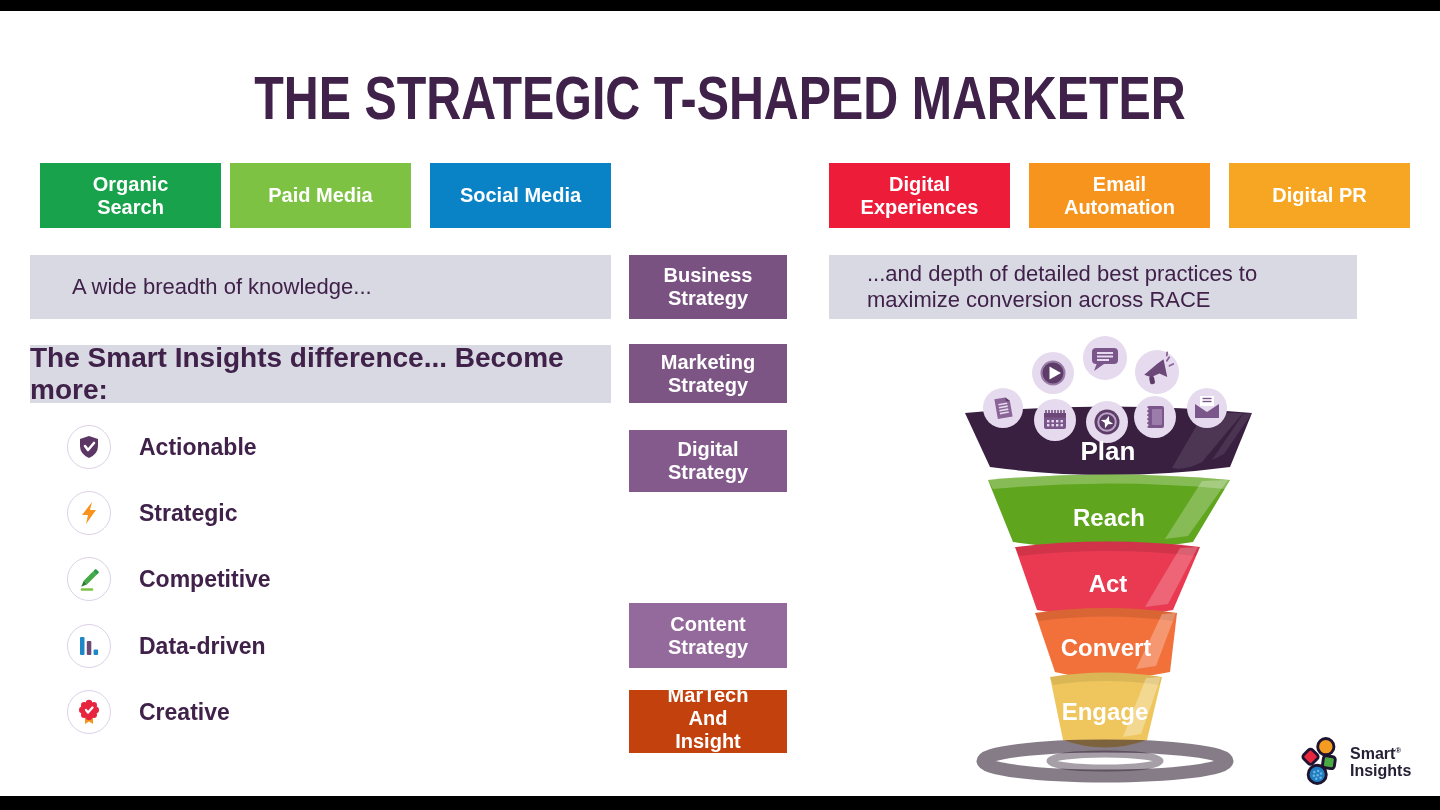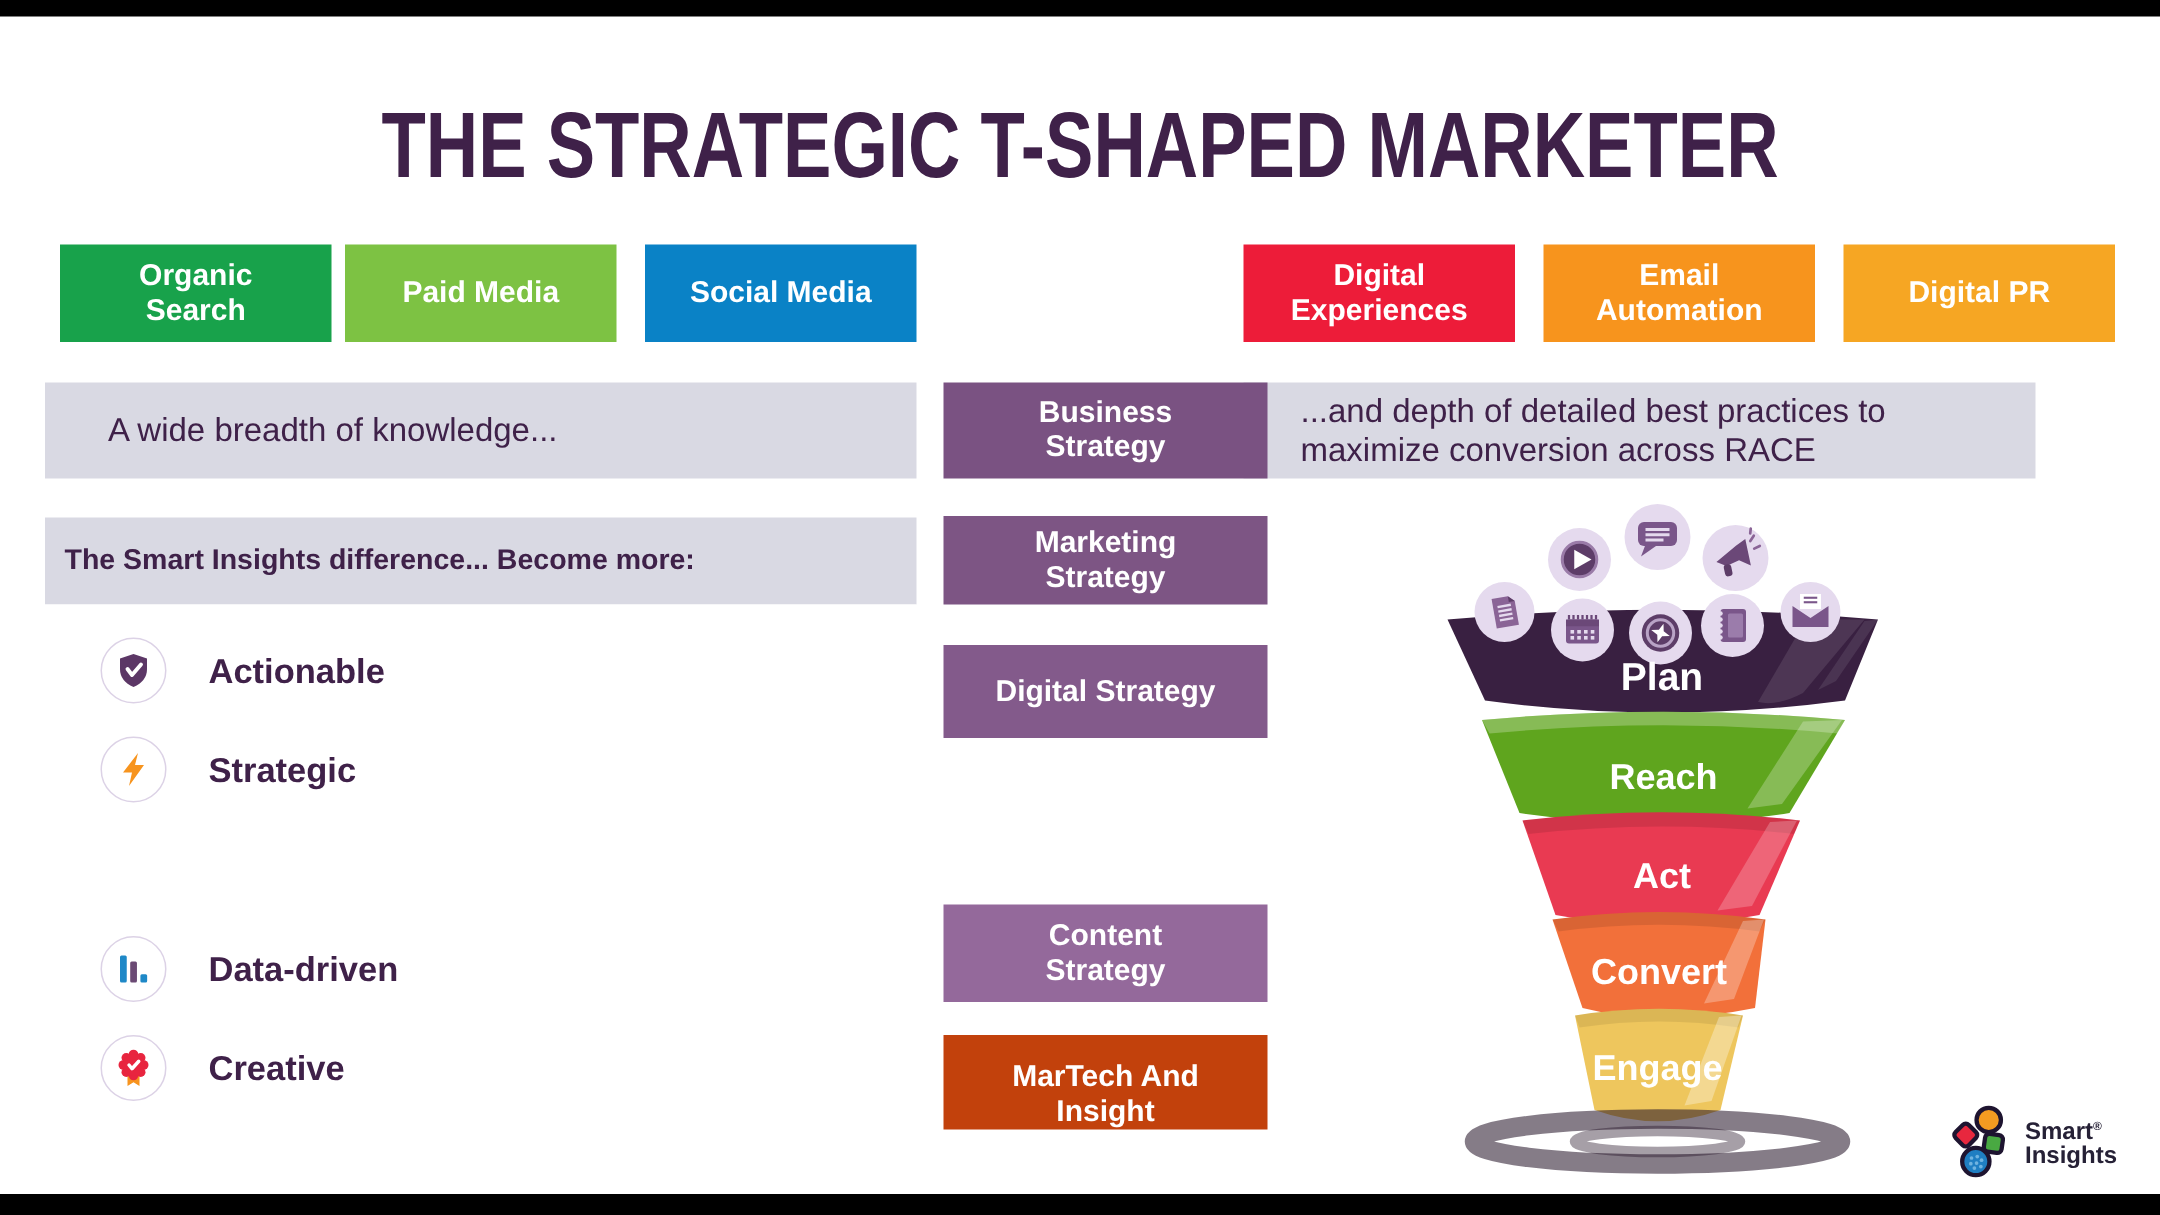--- a/index.html
+++ b/index.html
@@ -13,27 +13,27 @@
       font-size:62px;font-weight:bold;color:#3F2149;letter-spacing:0px;
       transform:scaleX(0.78);transform-origin:center;white-space:nowrap;}
 
   .top-btn{position:absolute;top:163px;height:65px;width:181px;display:flex;
       align-items:center;justify-content:center;text-align:center;color:#fff;
       font-weight:bold;font-size:20px;line-height:1.12;padding:0 18px;box-sizing:border-box;}
 
   .note-bar{position:absolute;top:255px;height:64px;background:#D9D9E3;display:flex;
       align-items:center;color:#3F2149;font-size:22px;line-height:1.2;box-sizing:border-box;}
 
-  .stack-box{position:absolute;left:629px;width:216px;display:flex;align-items:center;
+  .stack-box{position:absolute;left:629px;width:158px;display:flex;align-items:center;
       justify-content:center;text-align:center;color:#fff;font-weight:bold;font-size:20px;
       line-height:1.15;padding:0 28px;box-sizing:border-box;}
 
   .panel-header{position:absolute;left:30px;top:345px;width:581px;height:58px;background:#D9D9E3;
-      display:flex;align-items:center;padding-left:13px;box-sizing:border-box;
-      font-size:19px;font-weight:bold;color:#3F2149;}
+      display:flex;align-items:center;padding-left:0;box-sizing:border-box;
+      font-size:28px;font-weight:bold;color:#3F2149;}
   .panel-body{position:absolute;left:30px;top:403px;width:581px;height:350px;background:#ffffff;}
 
   .diff-item{position:absolute;left:67px;height:44px;display:flex;align-items:center;}
   .diff-circle{width:44px;height:44px;border-radius:50%;background:#fff;border:1.5px solid #DCD2E6;
       display:flex;align-items:center;justify-content:center;box-sizing:border-box;}
   .diff-label{margin-left:28px;font-size:23px;font-weight:bold;color:#3F2149;white-space:nowrap;}
 
   .funnel-svg{position:absolute;left:940px;top:330px;}
   .funnel-label{fill:#ffffff;font-family:"Liberation Sans",sans-serif;font-weight:bold;
       font-size:24px;text-anchor:middle;}
@@ -111,20 +111,33 @@
 
   <div class="diff-item" style="top:491px;">
     <div class="diff-circle">
       <svg width="26" height="26" viewBox="-13 -13 26 26">
         <path d="M3,-11 L-7,2 L-1,2 L-3,11 L7,-3 L1,-3 Z" fill="#F7941E"></path>
       </svg>
     </div>
     <div class="diff-label">Strategic</div>
   </div>
 
+  <div class="diff-item" style="top:557px;">
+    <div class="diff-circle">
+      <svg width="26" height="26" viewBox="-13 -13 26 26">
+        <g transform="rotate(45)">
+          <rect x="-2.5" y="-12" width="5" height="4" rx="1" fill="#2F9E49"></rect>
+          <rect x="-2.5" y="-8" width="5" height="13" fill="#44A948"></rect>
+          <path d="M-2.5,5 L0,11 L2.5,5 Z" fill="#2e7d32"></path>
+        </g>
+        <line x1="-7" y1="10.5" x2="3" y2="10.5" stroke="#7DC243" stroke-width="2.6" stroke-linecap="round"></line>
+      </svg>
+    </div>
+    <div class="diff-label">Competitive</div>
+  </div>
 
   <div class="diff-item" style="top:624px;">
     <div class="diff-circle">
       <svg width="26" height="26" viewBox="-13 -13 26 26">
         <rect x="-9" y="-9" width="4.5" height="18" rx="1" fill="#1E88C7"></rect>
         <rect x="-2.2" y="-5" width="4.5" height="14" rx="1" fill="#6B4A74"></rect>
         <rect x="4.6" y="3.5" width="4.5" height="5.5" rx="1" fill="#1E88C7"></rect>
       </svg>
     </div>
     <div class="diff-label">Data-driven</div>

